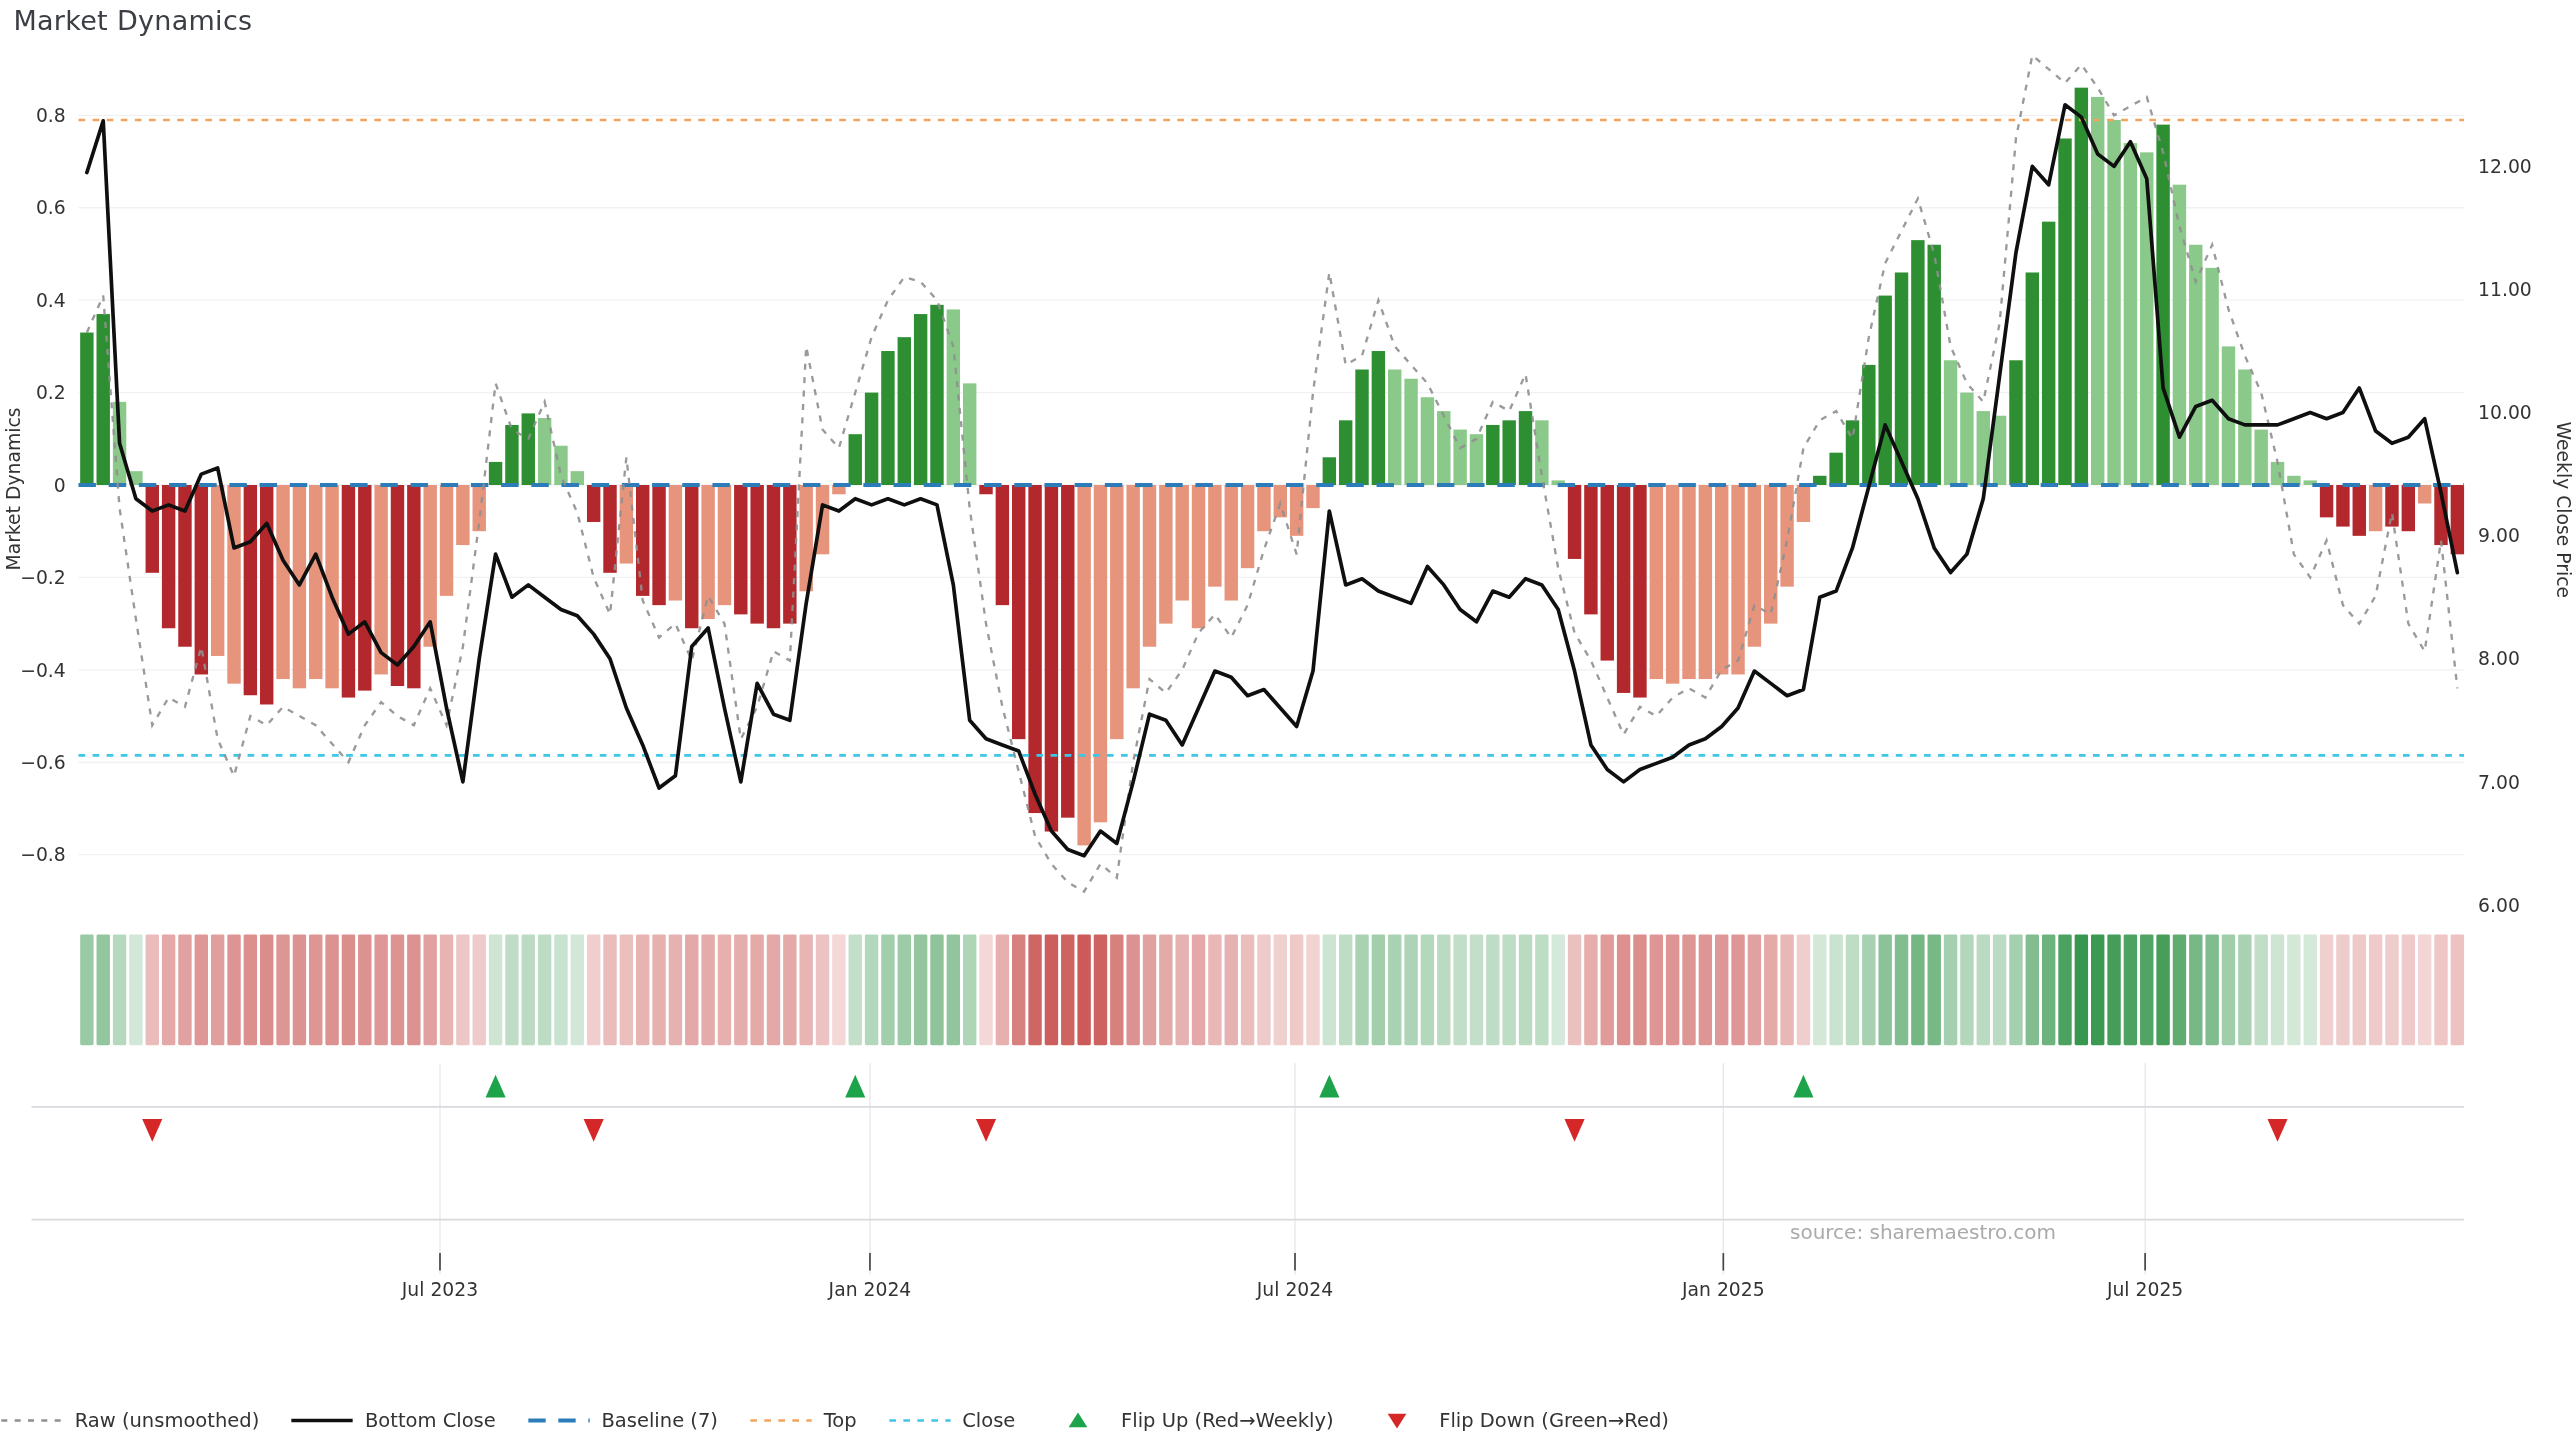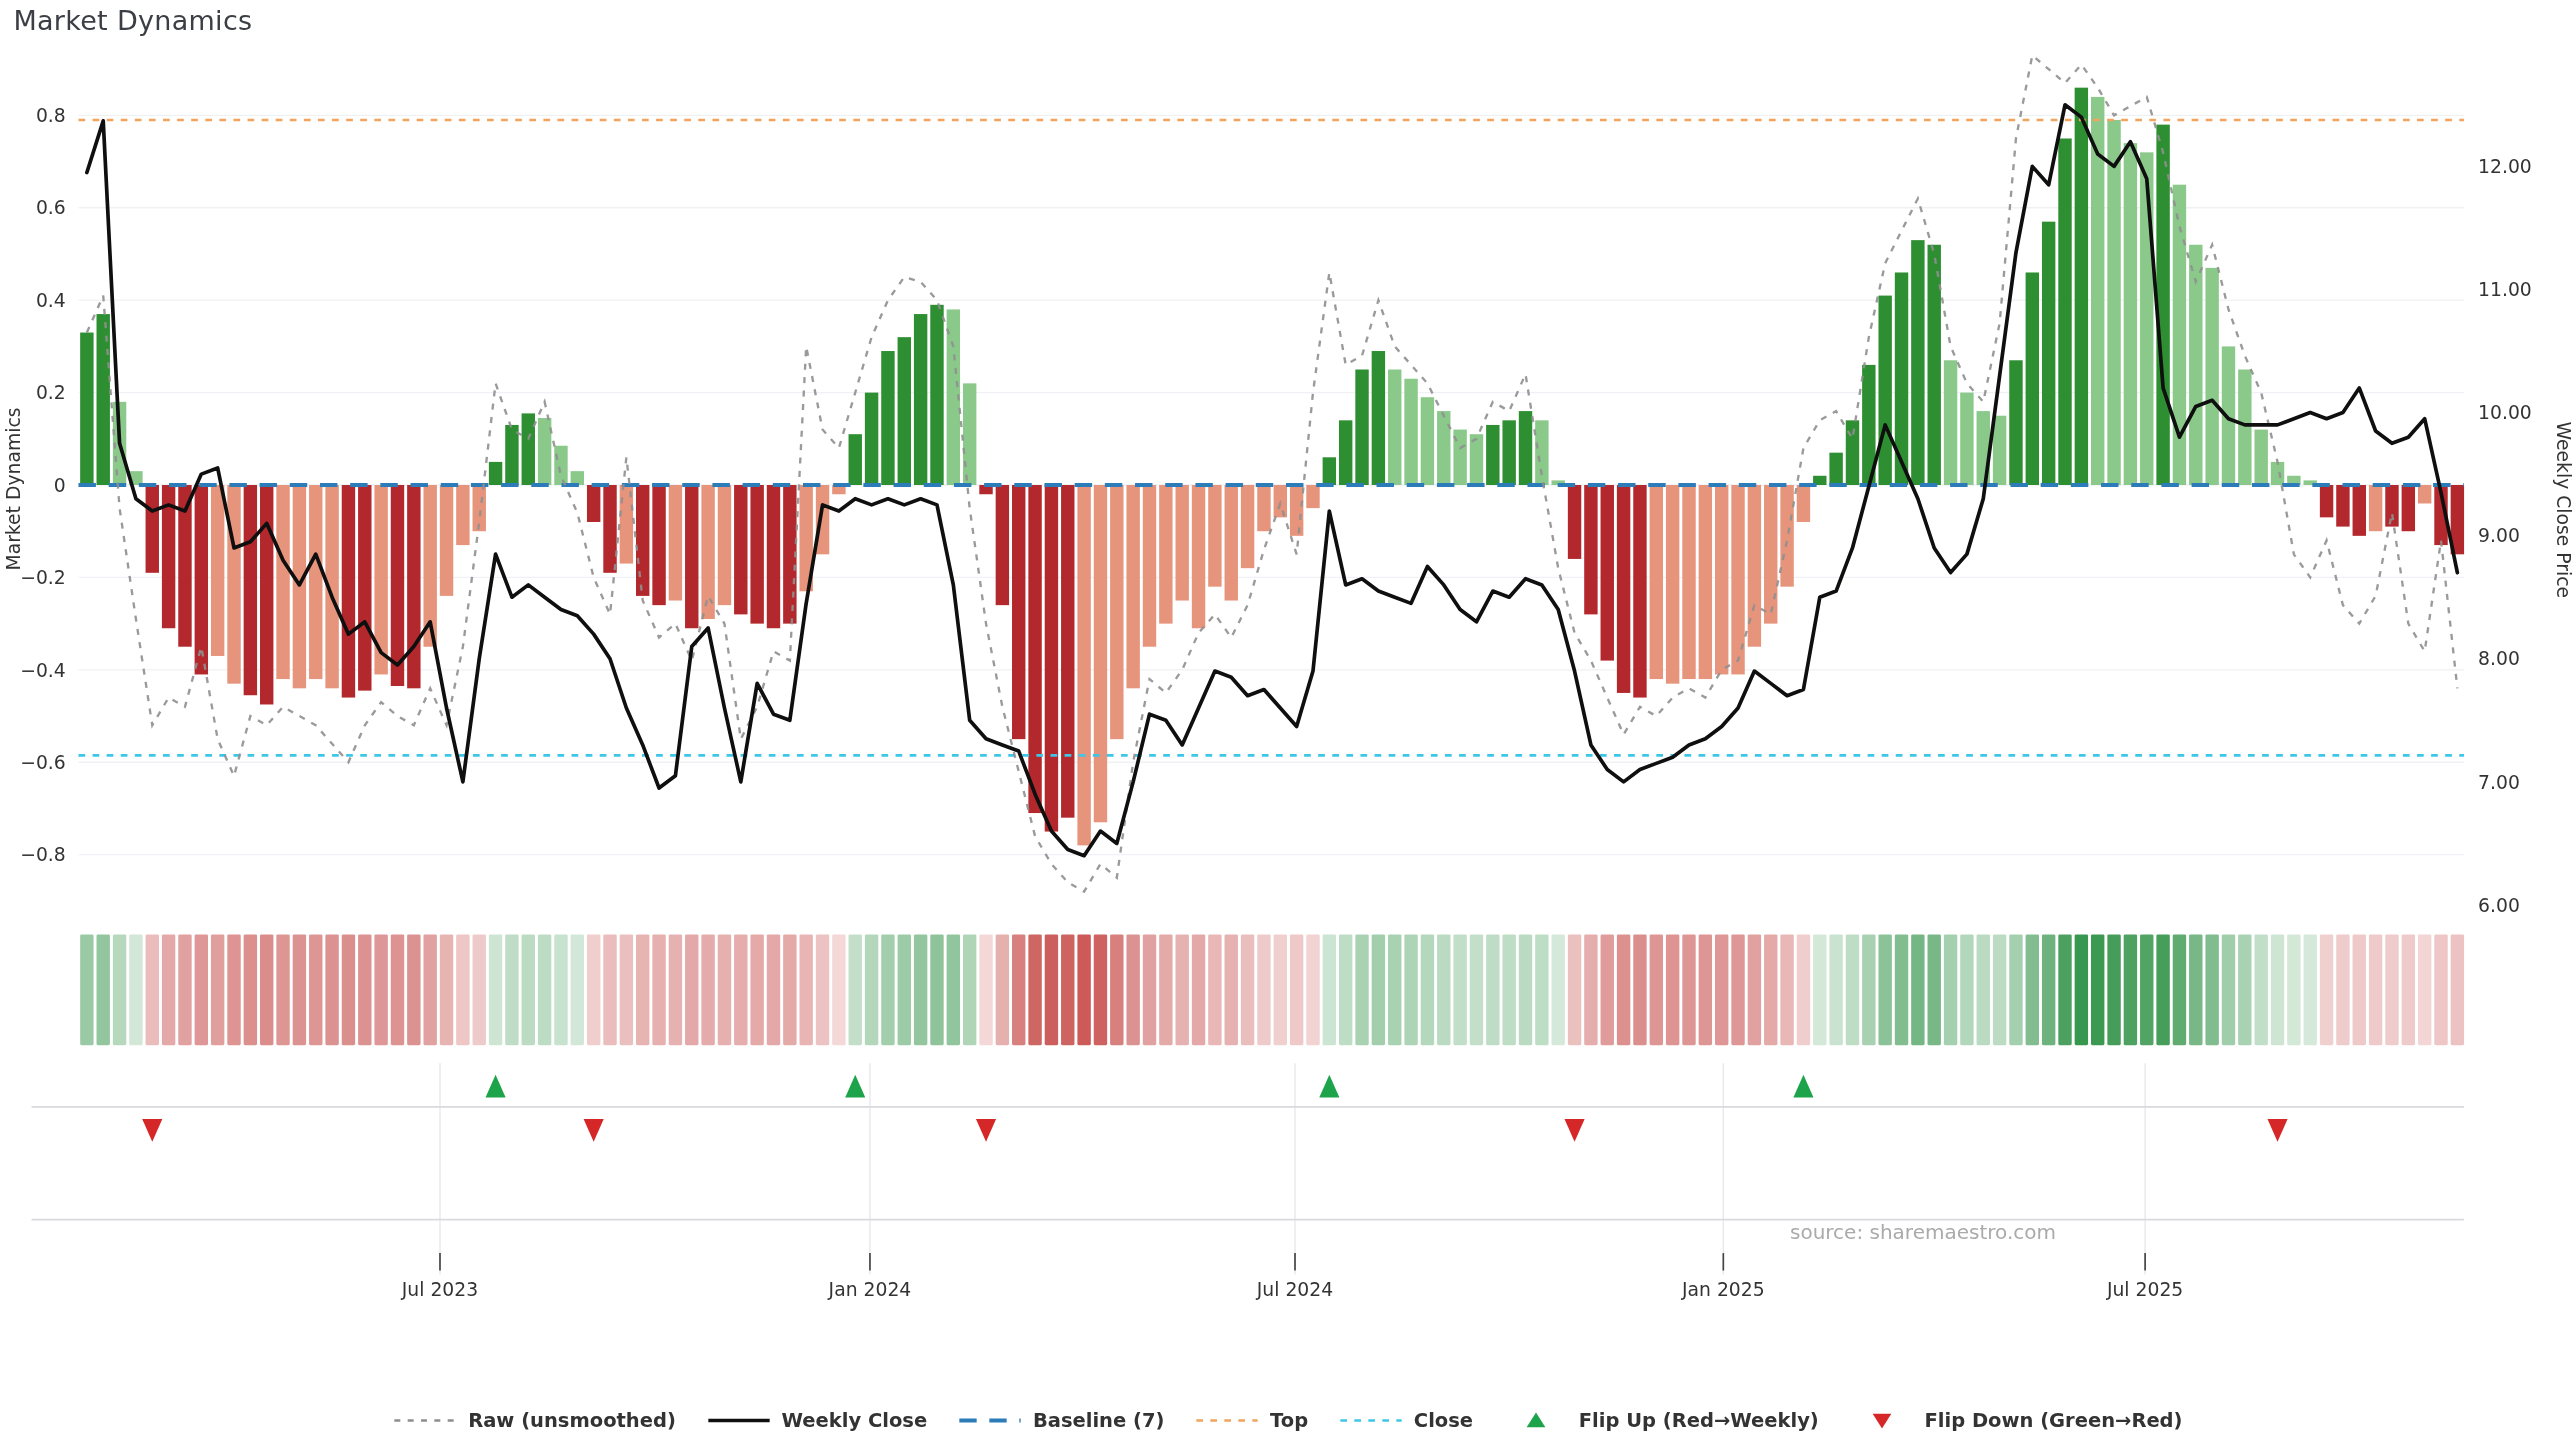--- a/index.html
+++ b/index.html
@@ -1,21 +1,21 @@
 <!DOCTYPE html>
 <html style="font-size:10.7px"><head>
 <meta charset="utf-8">
 <style>
   html,body{margin:0;padding:0;background:#ffffff;}
   body{width:2576px;height:1449px;position:relative;font-family:"DejaVu Sans","Liberation Sans",sans-serif;overflow:hidden;}
   #stage{position:absolute;left:0;top:0;width:2100px;height:1449px;}
   #chart-svg{position:absolute;left:0;top:0;}
   #page-title{position:absolute;left:13.4px;top:5.4px;font-size:27px;color:#3b3e44;letter-spacing:0.3px;}
   #source-note{position:absolute;right:44px;top:1220px;font-size:20px;color:#aaaaaa;}
-  #legend{position:absolute;left:0;top:1409px;width:2576px;display:flex;justify-content:center;align-items:center;gap:31px;font-weight:bold;}
+  #legend{position:absolute;left:0;top:1409px;width:2576px;display:flex;align-items:center;gap:31px;}
   .legend-item{display:flex;align-items:center;gap:10.7px;}
   .legend-label{font-size:19.5px;color:#333333;white-space:nowrap;}
   .legend-swatch{width:64px;height:23px;flex:0 0 auto;}
 </style>
 </head>
 <body>
 
 <div id="stage">
   <div id="page-title">Market Dynamics</div>
   <svg id="chart-svg" width="2576" height="1449" viewBox="0 0 3840 2160">
@@ -375,21 +375,21 @@
       <div class="legend-item">
         <svg class="legend-swatch" viewBox="0 0 96 34">
           <line x1="2" y1="17" x2="94" y2="17" stroke="#8f8f8f" stroke-width="3.5" stroke-dasharray="9 11"></line>
         </svg>
         <span class="legend-label">Raw (unsmoothed)</span>
       </div>
       <div class="legend-item">
         <svg class="legend-swatch" viewBox="0 0 96 34">
           <line x1="2" y1="17" x2="94" y2="17" stroke="#0f0f0f" stroke-width="5.5"></line>
         </svg>
-        <span class="legend-label">Weekly Close</span>
+        <span class="legend-label">Bottom Close</span>
       </div>
       <div class="legend-item">
         <svg class="legend-swatch" viewBox="0 0 96 34">
           <line x1="2" y1="17" x2="94" y2="17" stroke="#2b7cb8" stroke-width="6" stroke-dasharray="26 19"></line>
         </svg>
         <span class="legend-label">Baseline (7)</span>
       </div>
       <div class="legend-item">
         <svg class="legend-swatch" viewBox="0 0 96 34">
           <line x1="2" y1="17" x2="94" y2="17" stroke="#f2a35e" stroke-width="4" stroke-dasharray="10 11"></line>

